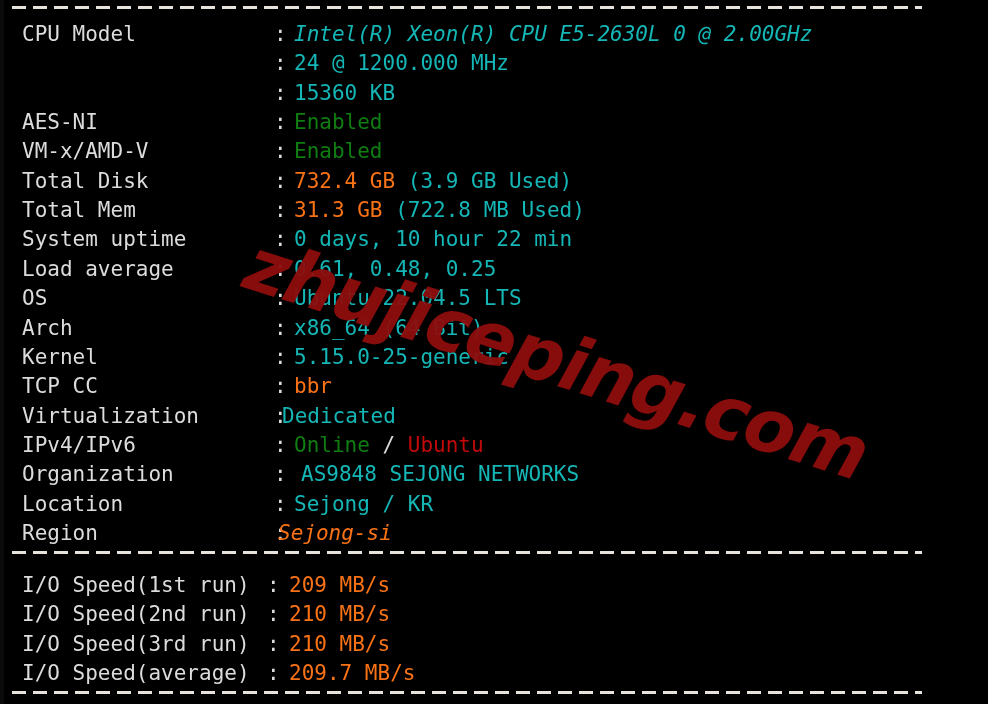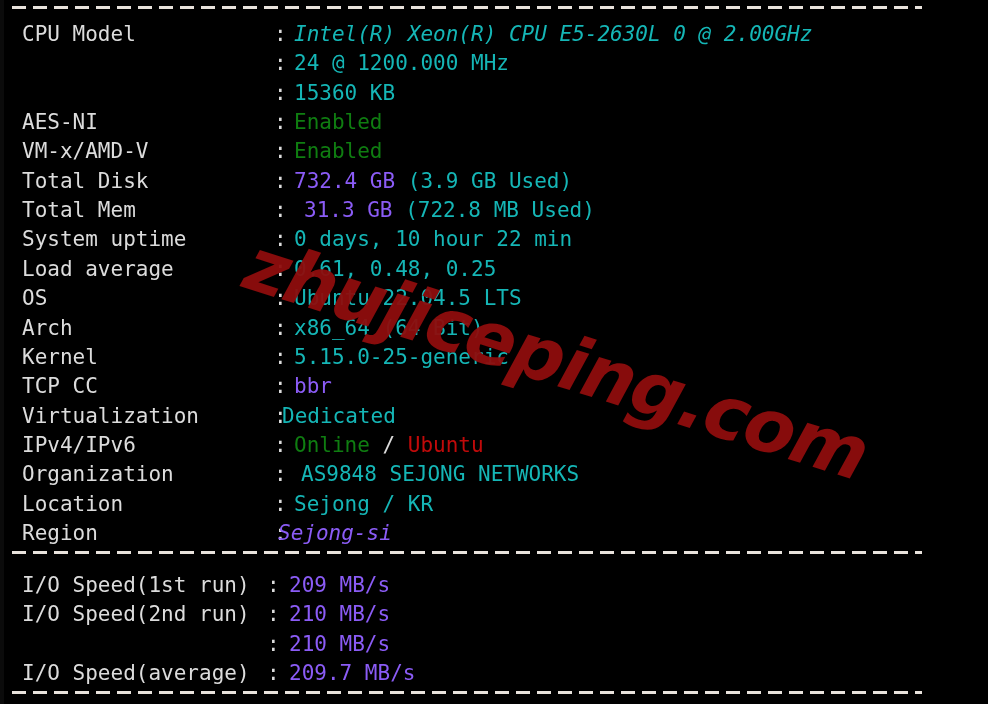--- a/index.html
+++ b/index.html
@@ -53,21 +53,21 @@
     top: 0;
     color: #dcdcdc;
   }
   .value {
     position: absolute;
     top: 0;
     white-space: pre;
   }
   .c-cyan   { color: #15b6b6; }
   .c-green  { color: #0f7d11; }
-  .c-yellow { color: #8b5cf6; }
+  .c-yellow { color: #f97316; }
   .c-red    { color: #c00a0a; }
   .c-white  { color: #dcdcdc; }
 
   #watermark {
     position: absolute;
     left: 248px;
     top: 248px;
     transform: rotate(17.5deg);
     transform-origin: left top;
     color: #8f0d0d;
@@ -88,40 +88,40 @@
 
   <div class="sep" id="sep-top" style="top:6px;"></div>
 
   <div id="sysinfo-block">
       <div class="row" style="top: 20px;"><span class="label">CPU Model</span><span class="colon" style="left: 270px;">:</span><span class="value" style="left: 290px; font-style: italic;"><span class="c-cyan">Intel(R) Xeon(R) CPU E5-2630L 0 @ 2.00GHz</span></span></div>
       <div class="row" style="top: 49.35px;"><span class="colon" style="left: 270px;">:</span><span class="value" style="left: 290px;"><span class="c-cyan">24 @ 1200.000 MHz</span></span></div>
       <div class="row" style="top: 78.7px;"><span class="colon" style="left: 270px;">:</span><span class="value" style="left: 290px;"><span class="c-cyan">15360 KB</span></span></div>
       <div class="row" style="top: 108.05px;"><span class="label">AES-NI</span><span class="colon" style="left: 270px;">:</span><span class="value" style="left: 290px;"><span class="c-green">Enabled</span></span></div>
       <div class="row" style="top: 137.4px;"><span class="label">VM-x/AMD-V</span><span class="colon" style="left: 270px;">:</span><span class="value" style="left: 290px;"><span class="c-green">Enabled</span></span></div>
       <div class="row" style="top: 166.75px;"><span class="label">Total Disk</span><span class="colon" style="left: 270px;">:</span><span class="value" style="left: 290px;"><span class="c-yellow">732.4 GB</span><span class="c-cyan"> (3.9 GB Used)</span></span></div>
-      <div class="row" style="top: 196.1px;"><span class="label">Total Mem</span><span class="colon" style="left: 270px;">:</span><span class="value" style="left: 300px; text-decoration: underline;"><span class="c-yellow">31.3 GB</span><span class="c-cyan"> (722.8 MB Used)</span></span></div>
+      <div class="row" style="top: 196.1px;"><span class="label">Total Mem</span><span class="colon" style="left: 270px;">:</span><span class="value" style="left: 290px; text-decoration: underline;"><span class="c-yellow">31.3 GB</span><span class="c-cyan"> (722.8 MB Used)</span></span></div>
       <div class="row" style="top: 225.45px;"><span class="label">System uptime</span><span class="colon" style="left: 270px;">:</span><span class="value" style="left: 290px;"><span class="c-cyan">0 days, 10 hour 22 min</span></span></div>
       <div class="row" style="top: 254.8px;"><span class="label">Load average</span><span class="colon" style="left: 270px;">:</span><span class="value" style="left: 290px;"><span class="c-cyan">0.61, 0.48, 0.25</span></span></div>
       <div class="row" style="top: 284.15px;"><span class="label">OS</span><span class="colon" style="left: 270px;">:</span><span class="value" style="left: 290px;"><span class="c-cyan">Ubuntu 22.04.5 LTS</span></span></div>
       <div class="row" style="top: 313.5px;"><span class="label">Arch</span><span class="colon" style="left: 270px;">:</span><span class="value" style="left: 290px;"><span class="c-cyan">x86_64 (64 Bit)</span></span></div>
       <div class="row" style="top: 342.85px;"><span class="label">Kernel</span><span class="colon" style="left: 270px;">:</span><span class="value" style="left: 290px;"><span class="c-cyan">5.15.0-25-generic</span></span></div>
       <div class="row" style="top: 372.2px;"><span class="label">TCP CC</span><span class="colon" style="left: 270px;">:</span><span class="value" style="left: 290px;"><span class="c-yellow">bbr</span></span></div>
       <div class="row" style="top: 401.55px;"><span class="label">Virtualization</span><span class="colon" style="left: 270px;">:</span><span class="value" style="left: 278px;"><span class="c-cyan">Dedicated</span></span></div>
       <div class="row" style="top: 430.9px;"><span class="label">IPv4/IPv6</span><span class="colon" style="left: 270px;">:</span><span class="value" style="left: 290px;"><span class="c-green">Online</span><span class="c-white"> / </span><span class="c-red">Ubuntu</span></span></div>
       <div class="row" style="top: 460.25px;"><span class="label">Organization</span><span class="colon" style="left: 270px;">:</span><span class="value" style="left: 297px;"><span class="c-cyan">AS9848 SEJONG NETWORKS</span></span></div>
       <div class="row" style="top: 489.6px;"><span class="label">Location</span><span class="colon" style="left: 270px;">:</span><span class="value" style="left: 290px;"><span class="c-cyan">Sejong / KR</span></span></div>
       <div class="row" style="top: 518.95px;"><span class="label">Region</span><span class="colon" style="left: 270px;">:</span><span class="value" style="left: 274px; font-style: italic;"><span class="c-yellow">Sejong-si</span></span></div>
     </div>
 
   <div class="sep" id="sep-mid" style="top:551px;"></div>
 
   <div id="iospeed-block">
       <div class="row" style="top: 571px;"><span class="label">I/O Speed(1st run)</span><span class="colon" style="left: 263px;">:</span><span class="value" style="left: 285px;"><span class="c-yellow">209 MB/s</span></span></div>
       <div class="row" style="top: 600.35px;"><span class="label">I/O Speed(2nd run)</span><span class="colon" style="left: 263px;">:</span><span class="value" style="left: 285px;"><span class="c-yellow">210 MB/s</span></span></div>
-      <div class="row" style="top: 629.7px;"><span class="colon" style="left: 263px;">:</span><span class="value" style="left: 285px;"><span class="c-yellow">210 MB/s</span></span></div>
+      <div class="row" style="top: 629.7px;"><span class="label">I/O Speed(3rd run)</span><span class="colon" style="left: 263px;">:</span><span class="value" style="left: 285px;"><span class="c-yellow">210 MB/s</span></span></div>
       <div class="row" style="top: 659.05px;"><span class="label">I/O Speed(average)</span><span class="colon" style="left: 263px;">:</span><span class="value" style="left: 285px;"><span class="c-yellow">209.7 MB/s</span></span></div>
     </div>
 
   <div class="sep" id="sep-bottom" style="top:691px;"></div>
 
   <div id="watermark">zhujiceping.com</div>
 
 </div>
 
 </body></html>

